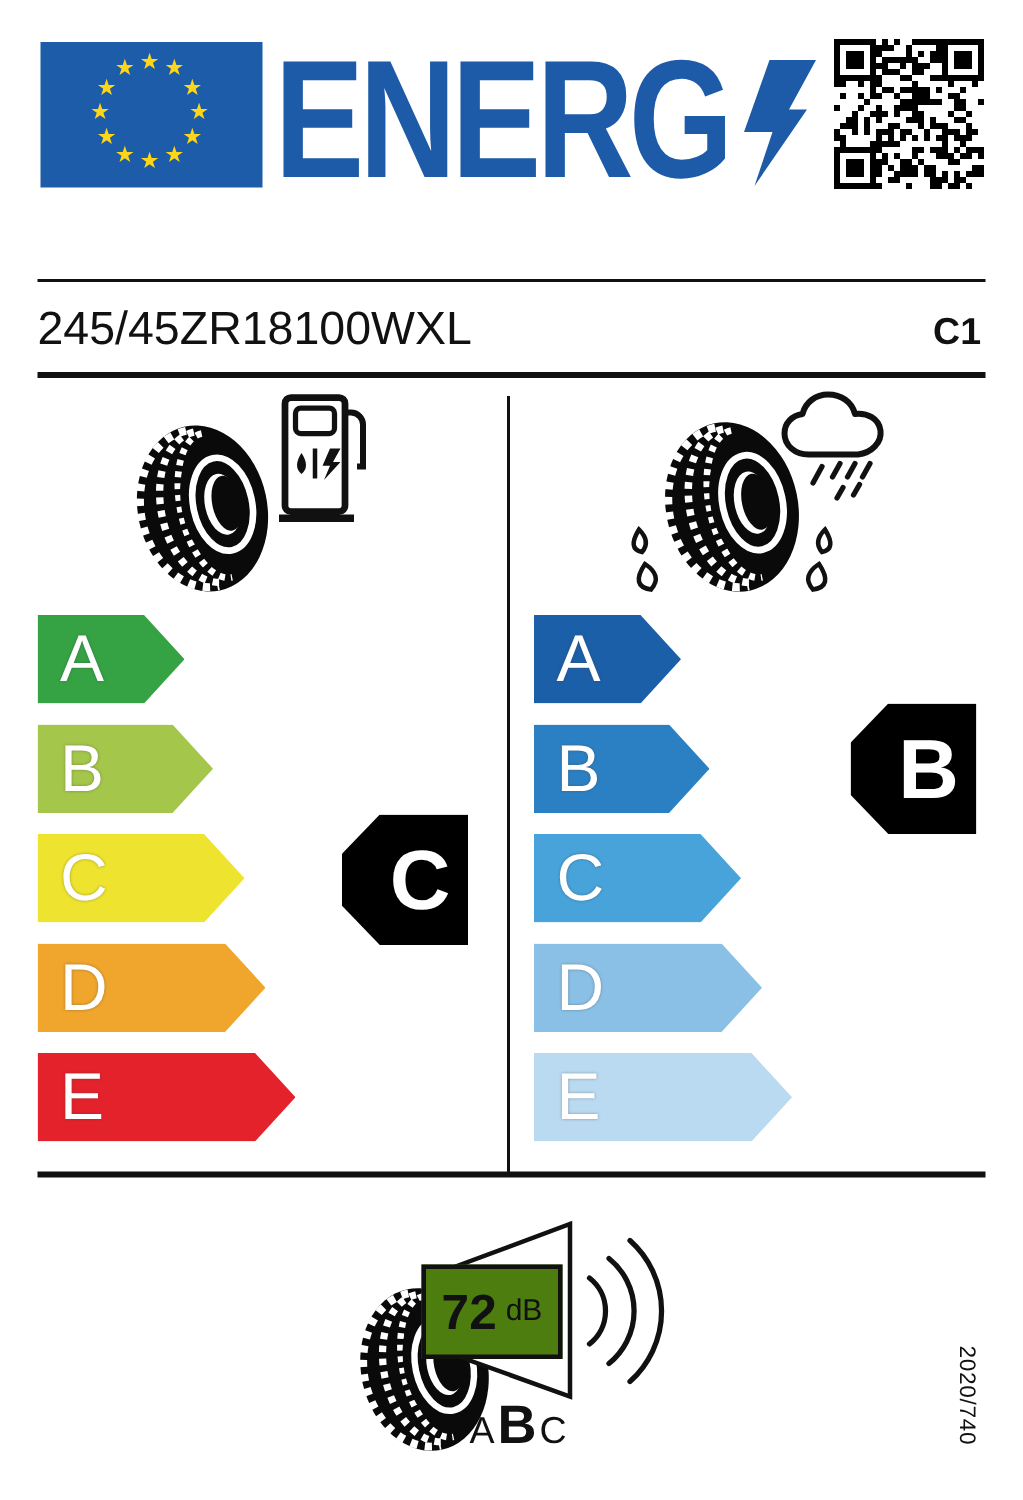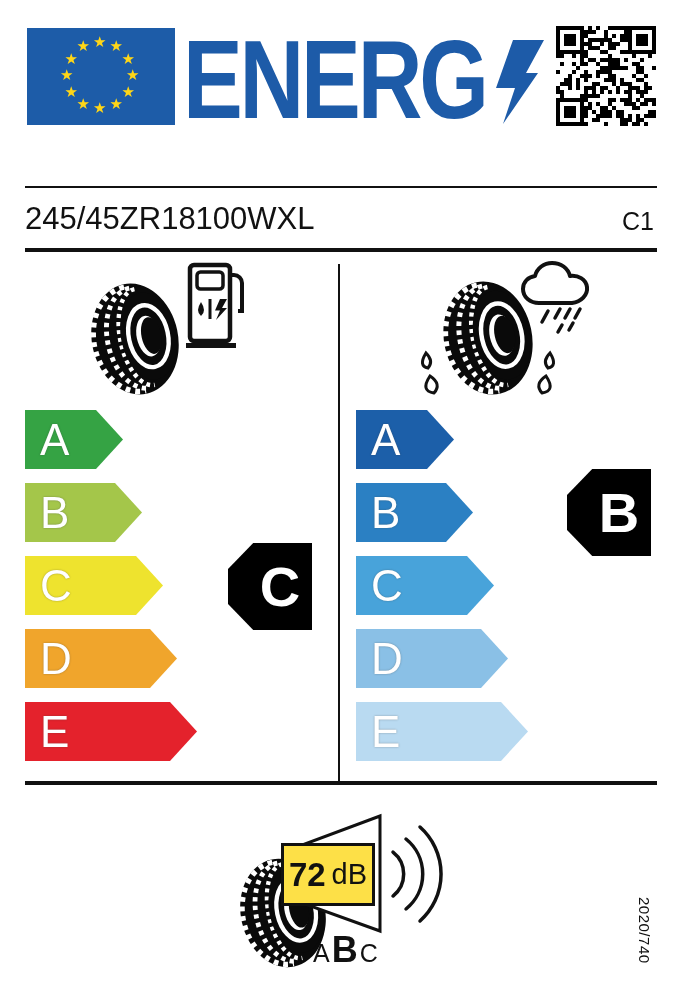--- a/index.html
+++ b/index.html
@@ -20,21 +20,21 @@
   #bolt-icon { position:absolute; left:494px; top:40px; }
   #qr-code { position:absolute; left:556px; top:26px; width:100px; height:100px; }
   #brand { position:absolute; left:25px; top:151px; font-size:27px; font-weight:bold; letter-spacing:0.5px; }
   #model { position:absolute; right:26px; top:152px; font-size:26px; }
   .rule-thin { position:absolute; left:25px; right:25px; height:2px; background:#111; }
   .rule-thick { position:absolute; left:25px; right:25px; height:4px; background:#111; }
   #rule-1 { top:186px; }
   #rule-2 { top:248px; }
   #rule-3 { top:781px; }
   #tire-size { position:absolute; left:25px; top:201px; font-size:31px;text-align:center; }
-  #tire-class { position:absolute; right:28px; top:207px; font-size:25px; }
+  #tire-class { position:absolute; right:28px; top:207px; font-size:25px;font-weight:bold; }
   
   #v-divider { position:absolute; left:338px; top:264px; width:2px; height:519px; background:#111; }
   .bar {
     position:absolute; height:59px; line-height:59px;
     clip-path:polygon(0 0, calc(100% - 27px) 0, 100% 50%, calc(100% - 27px) 100%, 0 100%);
   }
   .bar span {
     margin-left:15px; font-size:44px; color:#fff; font-weight:500;
     text-shadow:0 0 2px rgba(60,60,60,0.45);
   }
@@ -43,25 +43,25 @@
     clip-path:polygon(100% 0, 30% 0, 0 30%, 0 70%, 30% 100%, 100% 100%);
     text-align:center;
   }
   .rating-arrow span {
     display:block; font-size:56px; font-weight:bold; line-height:87px; padding-left:20px;
   }
   
   #noise-group { position:absolute; left:225px; top:806px; width:250px; height:180px; }
   #noise-db-box {
     position:absolute; left:56px; top:37px; width:94px; height:63px;
-    background:#fde047; border:3px solid #111;
+    background:#4d7c0f; border:3px solid #111;
     display:flex; align-items:center; justify-content:center; gap:6px;
   }
   #noise-db-box .val { font-size:33px; font-weight:bold; }
-  #noise-db-box .unit { font-size:29px; }
+  #noise-db-box .unit { font-size:20px; }
   #noise-abc { position:absolute; left:88px; top:123px; display:flex; align-items:baseline; gap:2px; }
   #noise-abc .nc { font-size:25px; }
   #noise-abc .nc.sel { font-size:36px; font-weight:bold; }
   #regulation {
     position:absolute; left:636px; top:897px; height:75px;
     writing-mode:vertical-rl; font-size:15px; letter-spacing:0.5px;
   }
   svg { position:absolute; }
 </style>
 </head>

